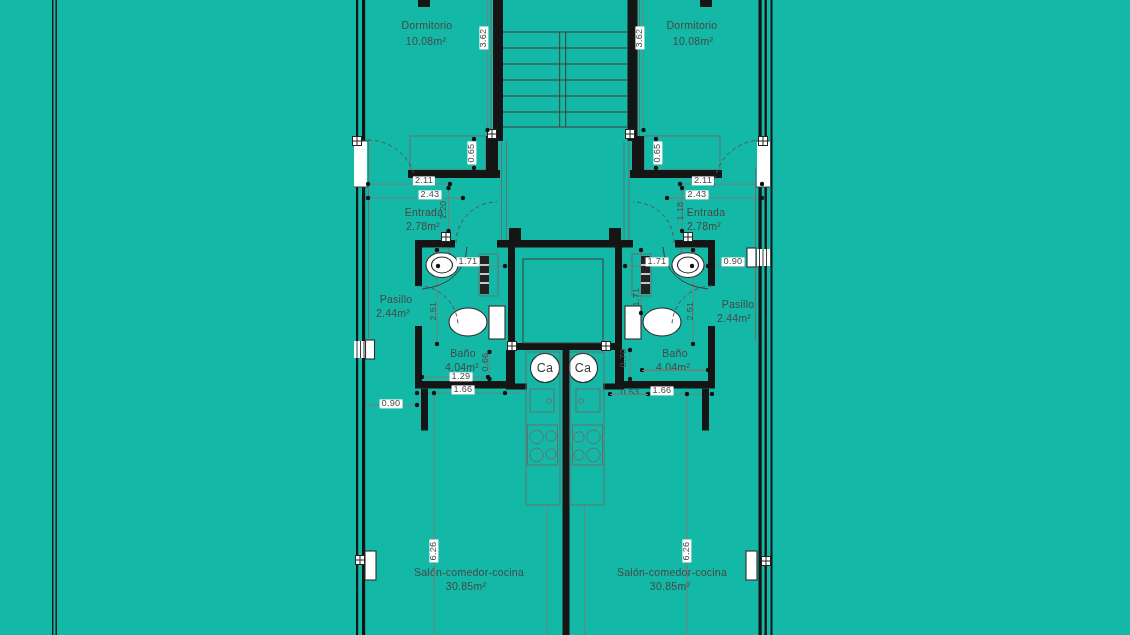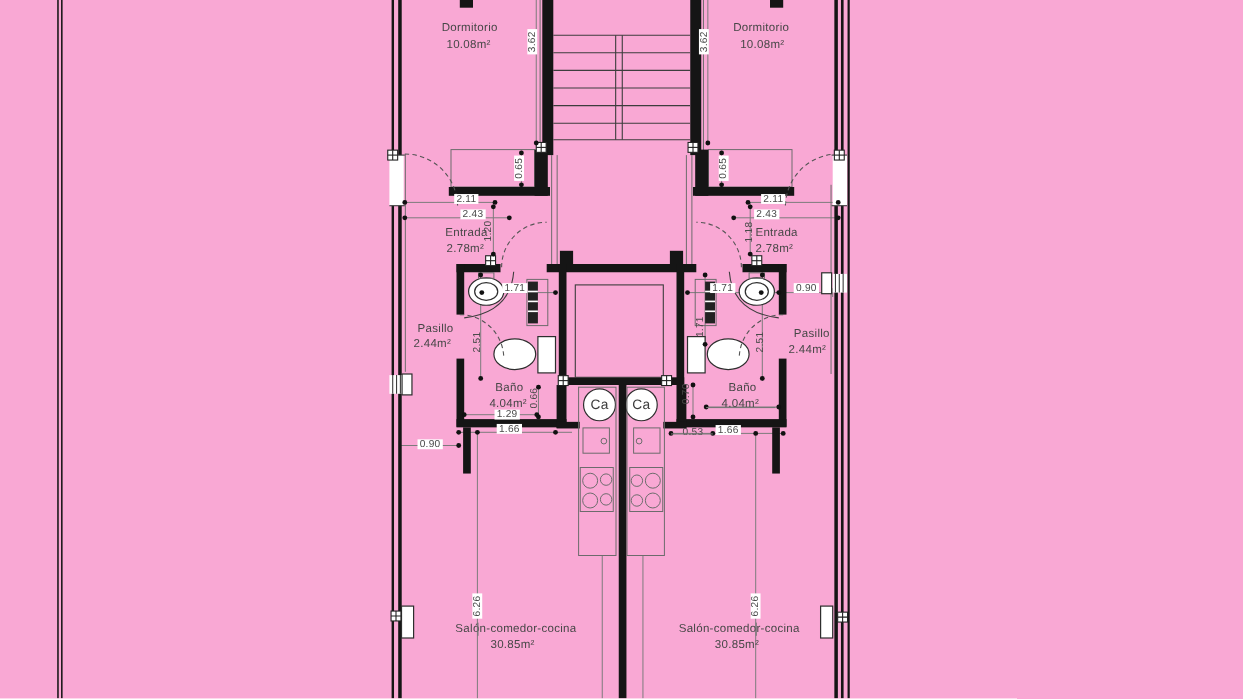--- a/index.html
+++ b/index.html
@@ -1,16 +1,16 @@
 <!DOCTYPE html>
 <html><head>
 <meta charset="utf-8">
 <style>
   html,body{margin:0;padding:0;background:#ffffff;}
-  #stage{position:relative;width:1130px;height:635px;background:#f9a8d4;overflow:hidden;
+  #stage{position:relative;width:1130px;height:635px;background:#14b8a6;overflow:hidden;
          font-family:"Liberation Sans",sans-serif;}
   svg{position:absolute;left:0;top:0;}
   .lbl{position:absolute;font-size:10.5px;color:#474747;white-space:nowrap;
        transform:translate(-50%,-50%);letter-spacing:.25px;line-height:1;}
   .dim{font-size:9.2px;color:#4a4a4a;}
   .bg{background:#ffffff;padding:0 2px;}
   .rot{transform:translate(-50%,-50%) rotate(-90deg);}
   .ca{font-size:12.5px;color:#3c3c3c;}
   .strike{position:absolute;background:#777;height:1px;}
   .vstrike{position:absolute;background:#777;width:1px;}

